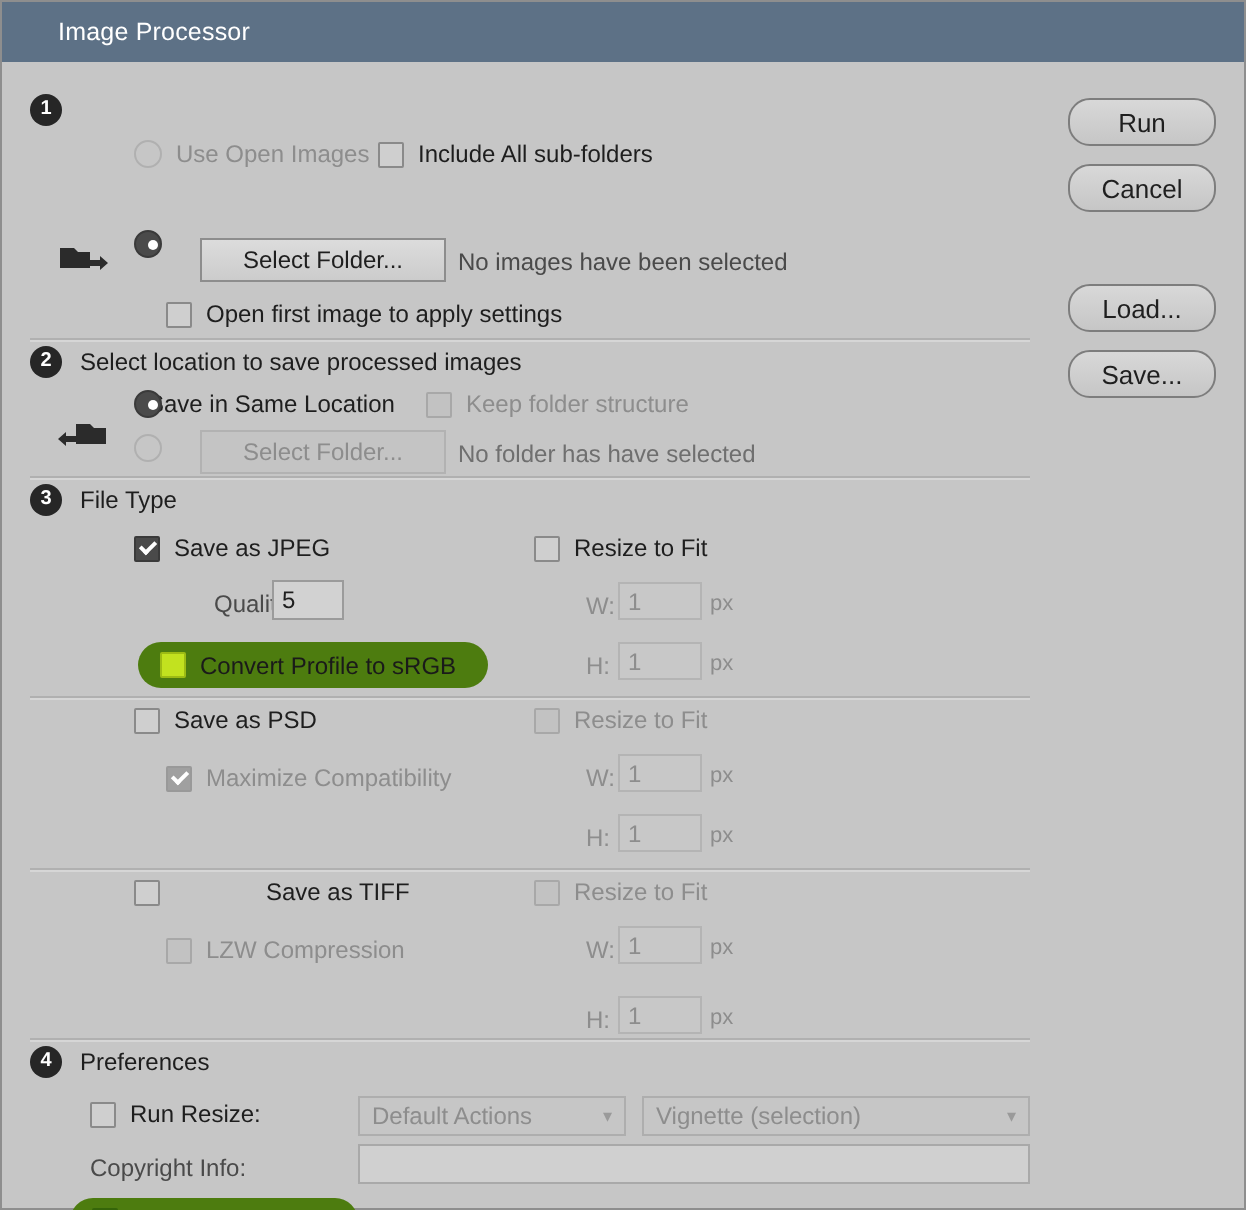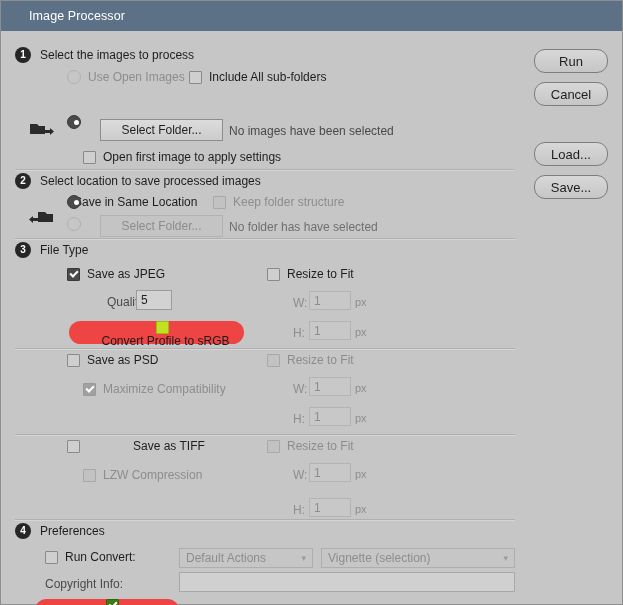--- a/index.html
+++ b/index.html
@@ -120,42 +120,41 @@
     background:#c6c6c6;border:1px solid #aeaeae;
     font-size:12px;color:#8d8d8d;
     display:flex;align-items:center;padding-left:6px;
     justify-content:space-between;
   }
   .chev{margin-right:6px;color:#9a9a9a;font-size:9px;}
   .px{position:absolute;font-size:11px;color:#8d8d8d;}
   .wh{position:absolute;font-size:12px;color:#8d8d8d;}
   
   .hl{
-    position:absolute;border-radius:13px;background:#ef4444;
-    display:flex;align-items:center;padding-left:11px;flex-direction:column;
+    position:absolute;border-radius:13px;background:#4d7c0f;
+    display:flex;align-items:center;padding-left:11px;
   }
   .hl .lbl{color:#1a1a1a;}
   .folder-ico{position:absolute;}
 </style>
 </head>
 <body>
 
 <div class="window">
 
   <div class="titlebar">
     <span>Image Processor</span>
   </div>
 
   <div class="body">
 
     <div class="left">
 
       <div class="sec-head" style="left:14px;top:16px;">
         <div class="badge">1</div>
-        <div class="sec-title">Select the images to process</div>
       </div>
 
       <div class="row" style="left:66px;top:39px;">
         <span class="rb dis"></span>
         <span class="lbl dis">Use Open Images</span>
       </div>
 
       <div class="row" style="left:188px;top:39px;">
         <span class="cb"></span>
         <span class="lbl">Include All sub-folders</span>
@@ -293,21 +292,21 @@
 
       <div class="divider" style="top:488px;"></div>
 
       <div class="sec-head" style="left:14px;top:492px;">
         <div class="badge">4</div>
         <div class="sec-title">Preferences</div>
       </div>
 
       <div class="row" style="left:44px;top:519px;">
         <span class="cb"></span>
-        <span class="lbl">Run Convert:</span>
+        <span class="lbl">Run Resize:</span>
       </div>
 
       <div class="sel" style="left:178px;top:517px;width:134px;height:20px;">
         <span>Default Actions</span>
         <span class="chev">▾</span>
       </div>
 
       <div class="sel" style="left:320px;top:517px;width:194px;height:20px;">
         <span>Vignette (selection)</span>
         <span class="chev">▾</span>

